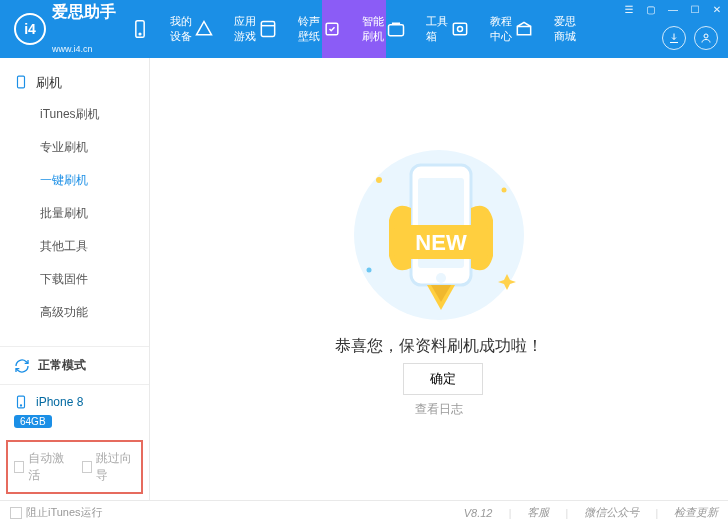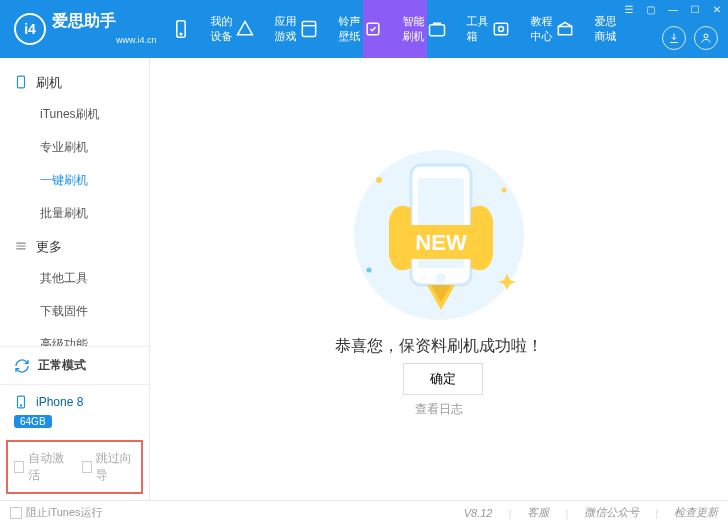--- a/index.html
+++ b/index.html
@@ -19,21 +19,21 @@
   padding: 0 14px;
   gap: 6px;
 }
 .logo-circle {
   width: 32px; height: 32px;
   border: 2px solid #fff;
   border-radius: 50%;
   display: flex; align-items: center; justify-content: center;
   font-size: 14px; font-weight: bold;
 }
-.logo-text { display: flex; flex-direction: row; line-height: 1.1; }
+.logo-text { display: flex; flex-direction: column; line-height: 1.1; }
 .logo-title { font-size: 16px; font-weight: bold; }
 .logo-url { font-size: 9px; opacity: .9; margin-top: 24px; }
 
 .topnav { display: flex; height: 100%; }
 .topnav-item {
   width: 64px;
   display: flex; flex-direction: row; align-items: center; justify-content: center;
   font-size: 11px;
   gap: 20px;
   cursor: pointer;
@@ -225,26 +225,20 @@
         <div class="side-group-header">
           <span><svg width="14" height="14" viewBox="0 0 24 24" fill="none" stroke="#1b8fe6" stroke-width="2">
               <rect x="6" y="2" width="12" height="20" rx="2"></rect>
             </svg></span>
           <span>刷机</span>
         </div>
         <div class="side-item">iTunes刷机</div>
         <div class="side-item">专业刷机</div>
         <div class="side-item active">一键刷机</div>
         <div class="side-item">批量刷机</div>
-        <div class="side-group-header">
-          <span><svg width="14" height="14" viewBox="0 0 24 24" fill="none" stroke="#888" stroke-width="2">
-              <path d="M4 7h16M4 12h16M4 17h16"></path>
-            </svg></span>
-          <span>更多</span>
-        </div>
         <div class="side-item">其他工具</div>
         <div class="side-item">下载固件</div>
         <div class="side-item">高级功能</div>
       </div>
     <div class="side-bottom">
       <div class="mode-row">
         <svg width="16" height="16" viewBox="0 0 24 24" fill="none" stroke="#1b8fe6" stroke-width="2">
             <path d="M3 12a9 9 0 0 1 15-6.7L21 8M21 12a9 9 0 0 1-15 6.7L3 16"></path>
             <path d="M21 3v5h-5M3 21v-5h5"></path>
           </svg>

